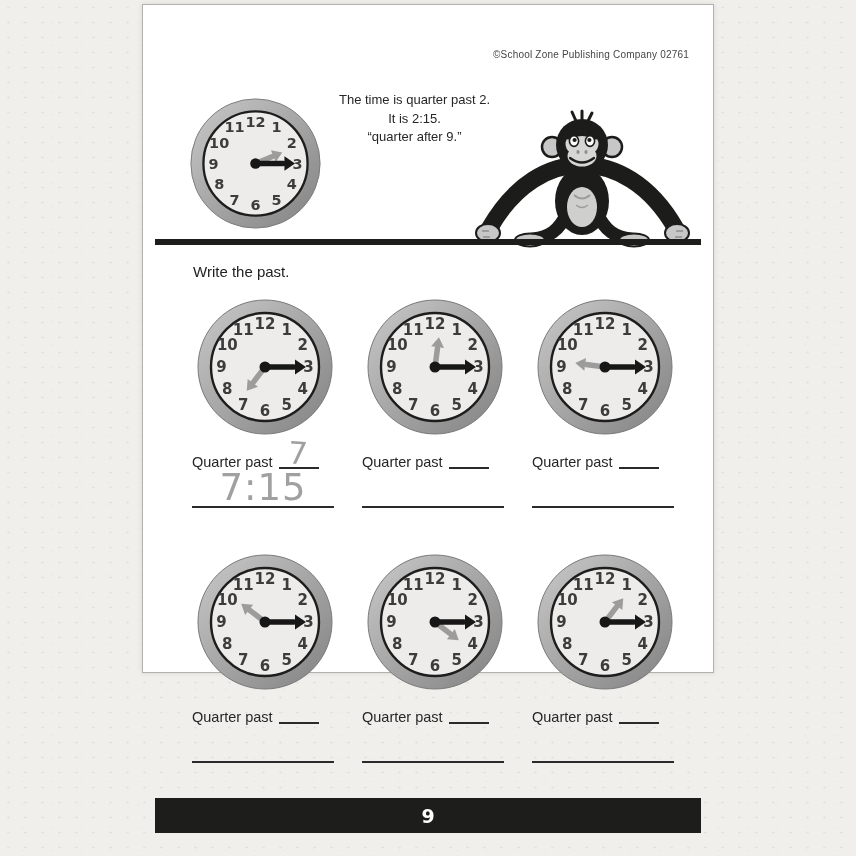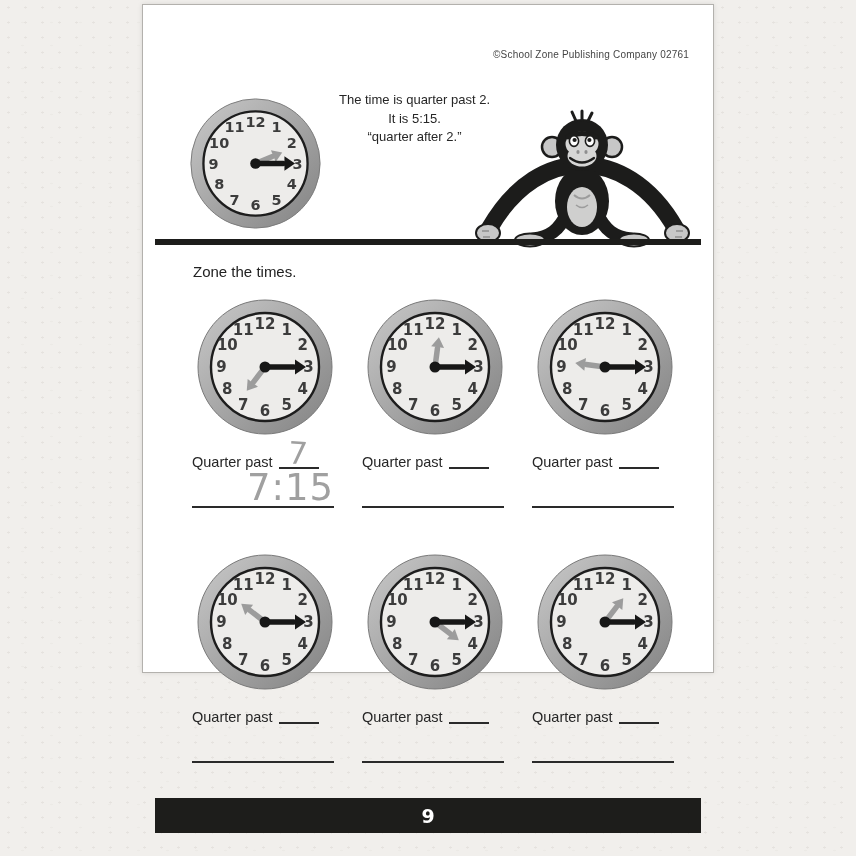--- a/index.html
+++ b/index.html
@@ -38,21 +38,21 @@
   .cell.c5{left:387px;top:547px;}
   .clockbox{width:140px;height:140px;margin:0 auto;}
   .answer-row{margin-top:14px;font-size:14.5px;color:#262626;padding-left:2px;white-space:nowrap;}
   .blank-short{
     display:inline-block;width:40px;height:14px;margin-left:6px;
     border-bottom:2px solid #2a2a2a;position:relative;transform:translateY(2px);
   }
   .hand{font-family:"DejaVu Sans",sans-serif;color:#a0a0a0;line-height:1;}
   .hand-hour{position:absolute;left:9px;bottom:-2px;font-size:31px;transform:rotate(4deg);}
   .blank-long{position:relative;margin:36px 0 0 2px;width:142px;height:0;border-bottom:2px solid #2a2a2a;}
-  .hand-time{position:absolute;left:0;width:100%;text-align:right;bottom:0;font-size:37px;letter-spacing:1px;}
+  .hand-time{position:absolute;left:0;width:100%;text-align:center;bottom:0;font-size:37px;letter-spacing:1px;}
   .pagebar{
     position:absolute;left:12px;top:793px;width:546px;height:35px;background:#1d1d1b;
     color:#fff;display:flex;align-items:center;justify-content:center;
     font-size:19px;font-weight:bold;font-family:"DejaVu Sans",sans-serif;
   }
 </style>
 </head>
 <body>
 
 <div class="canvas">
@@ -87,22 +87,22 @@
           </g>
           <g transform="rotate(90 70 70)">
             <rect x="67.25" y="39" width="5.5" height="31" rx="2" fill="#171717"></rect>
             <polygon points="70,29 62.5,40 77.5,40" fill="#171717"></polygon>
           </g>
           <circle cx="70" cy="70" r="5.5" fill="#171717"></circle>
         </svg></div>
 
     <div class="ex-text">
       <div>The time is quarter past 2.</div>
-      <div>It is 5:15.</div>
-      <div>“quarter after 2.”</div>
+      <div>It is 2:15.</div>
+      <div>“quarter after 9.”</div>
     </div>
 
     <svg class="monkey" viewBox="0 0 215 140" aria-hidden="true">
       <path d="M14 120 C 40 74, 75 56, 107 56 C 139 56, 175 74, 201 120" fill="none" stroke="#1c1c1b" stroke-width="17" stroke-linecap="round"></path>
       <path d="M92 104 C 84 122, 74 128, 58 130" fill="none" stroke="#1c1c1b" stroke-width="13" stroke-linecap="round"></path>
       <path d="M122 104 C 130 122, 140 128, 156 130" fill="none" stroke="#1c1c1b" stroke-width="13" stroke-linecap="round"></path>
       <ellipse cx="55" cy="131" rx="15" ry="6.5" fill="#c7c7c7" stroke="#1c1c1b" stroke-width="2"></ellipse>
       <ellipse cx="159" cy="131" rx="15" ry="6.5" fill="#c7c7c7" stroke="#1c1c1b" stroke-width="2"></ellipse>
       <ellipse cx="107" cy="92" rx="27" ry="34" fill="#1c1c1b"></ellipse>
       <ellipse cx="107" cy="98" rx="15" ry="20" fill="#cfcfce"></ellipse>
@@ -122,21 +122,21 @@
       <ellipse cx="115" cy="32" rx="4.6" ry="5.4" fill="#ffffff" stroke="#1c1c1b" stroke-width="1.6"></ellipse>
       <circle cx="99.6" cy="31" r="2.1" fill="#1c1c1b"></circle>
       <circle cx="114.4" cy="31" r="2.1" fill="#1c1c1b"></circle>
       <ellipse cx="103" cy="43" rx="1.6" ry="2" fill="#8f8f8f"></ellipse>
       <ellipse cx="111" cy="43" rx="1.6" ry="2" fill="#8f8f8f"></ellipse>
       <path d="M95 49 Q107 58 119 49" fill="none" stroke="#1c1c1b" stroke-width="2.2" stroke-linecap="round"></path>
     </svg>
 
     <div class="divider"></div>
 
-    <div class="instruction">Zone the times.</div>
+    <div class="instruction">Write the past.</div>
 
     <div class="cell c0">
       <div class="clockbox clock-slot"><svg viewBox="0 0 140 140" width="100%" height="100%">
             <defs>
               <linearGradient id="rim1" x1="0" y1="0" x2="1" y2="1">
                 <stop offset="0" stop-color="#c9c9c9"></stop>
                 <stop offset="1" stop-color="#828282"></stop>
               </linearGradient>
             </defs>
             <circle cx="70" cy="70" r="67" fill="url(#rim1)" stroke="#7a7a7a" stroke-width="1"></circle>

